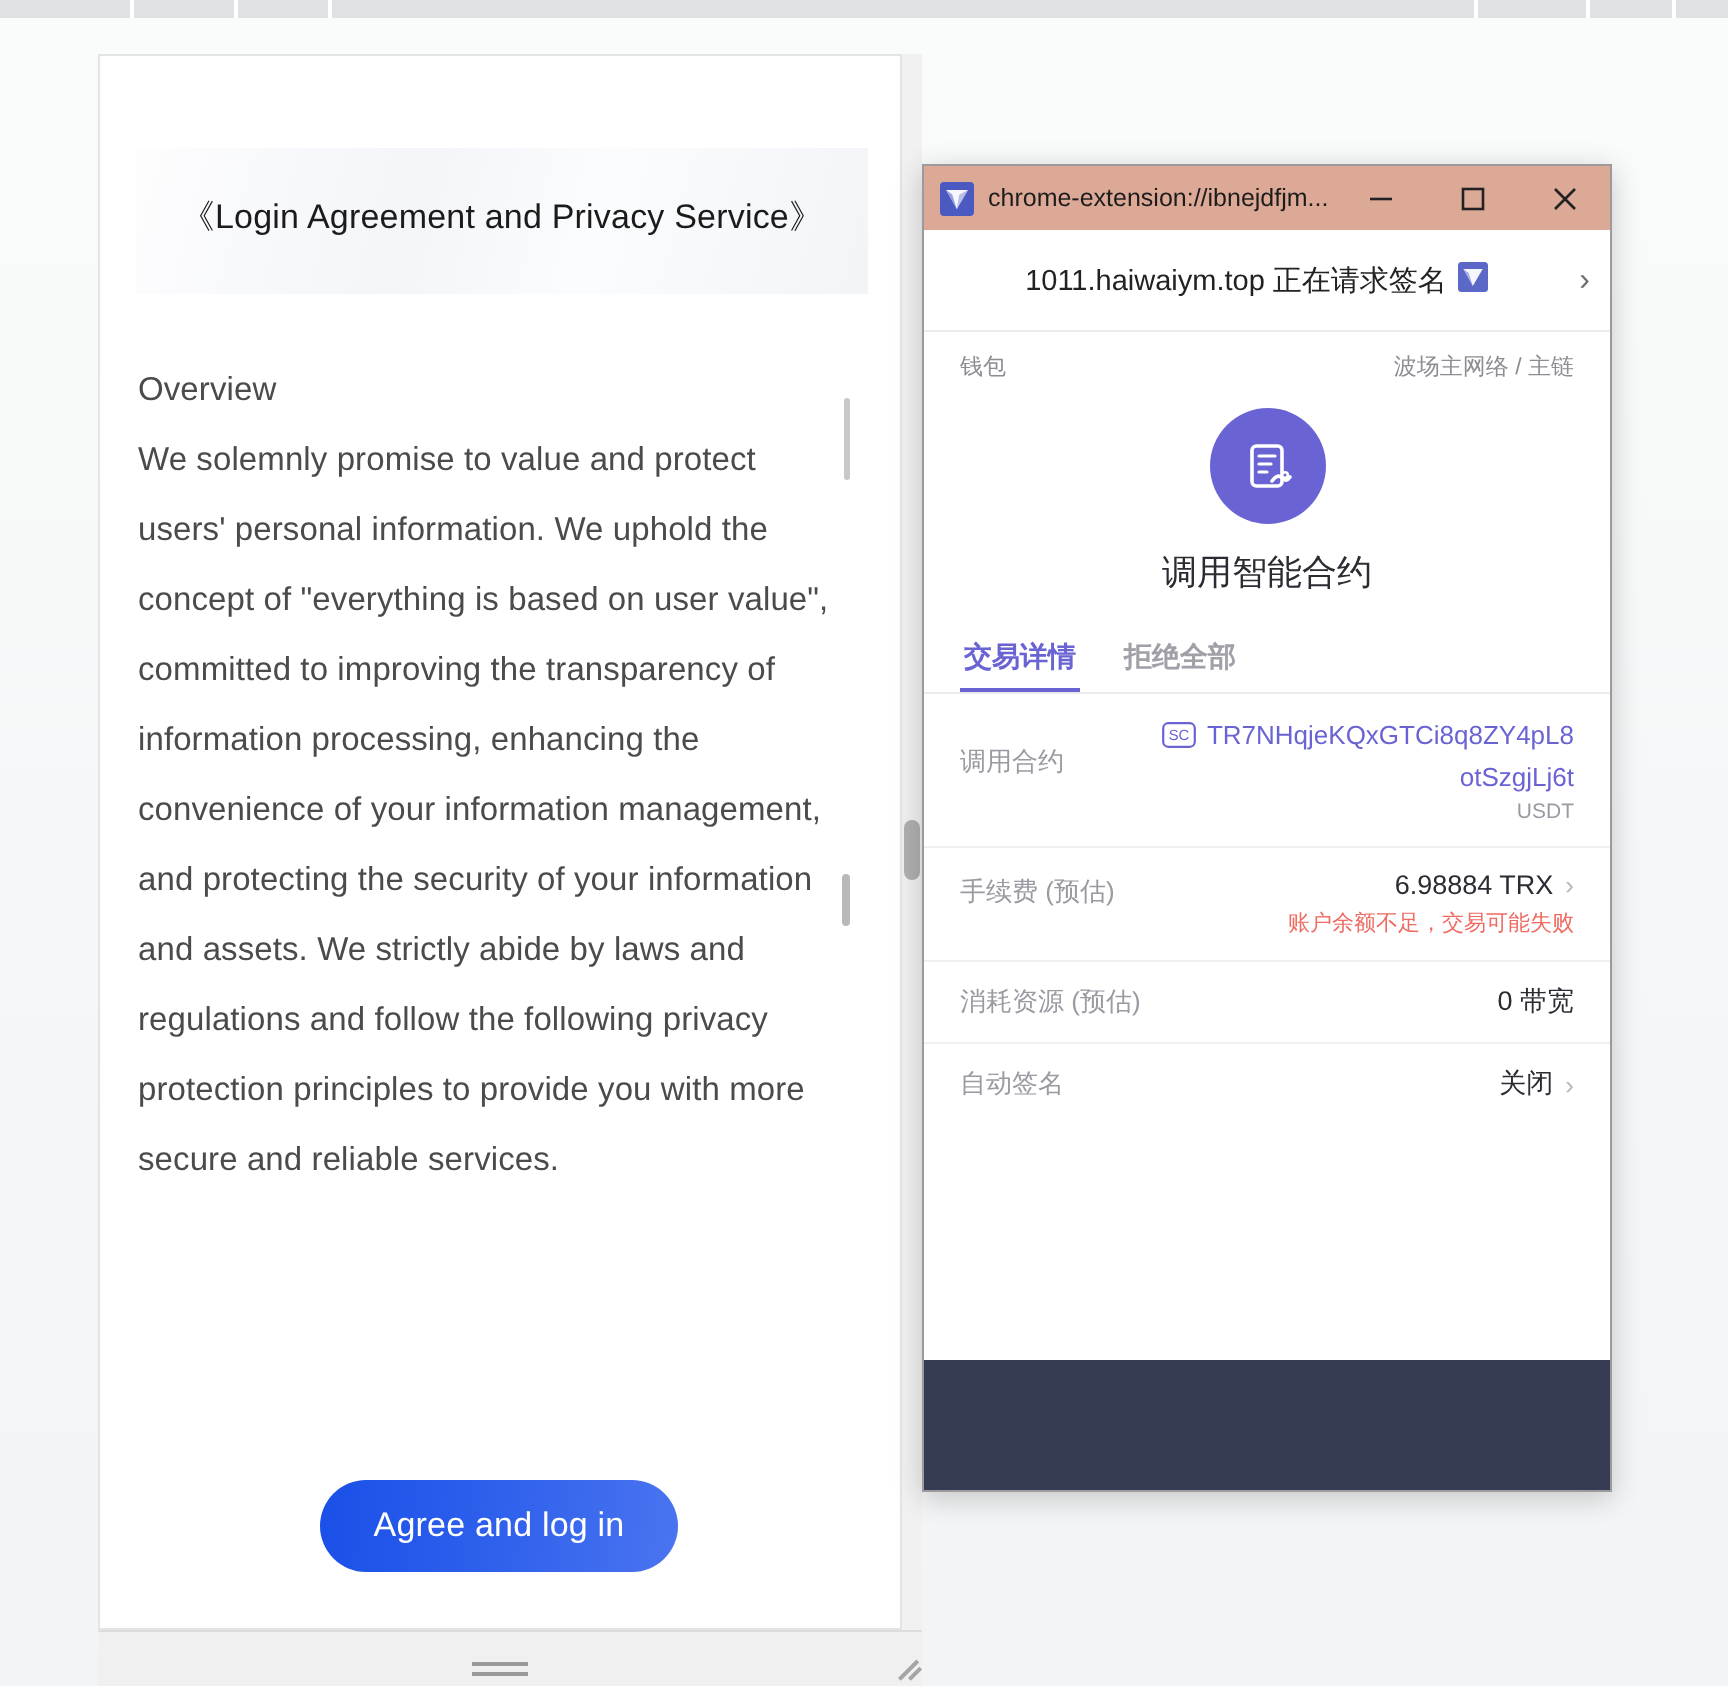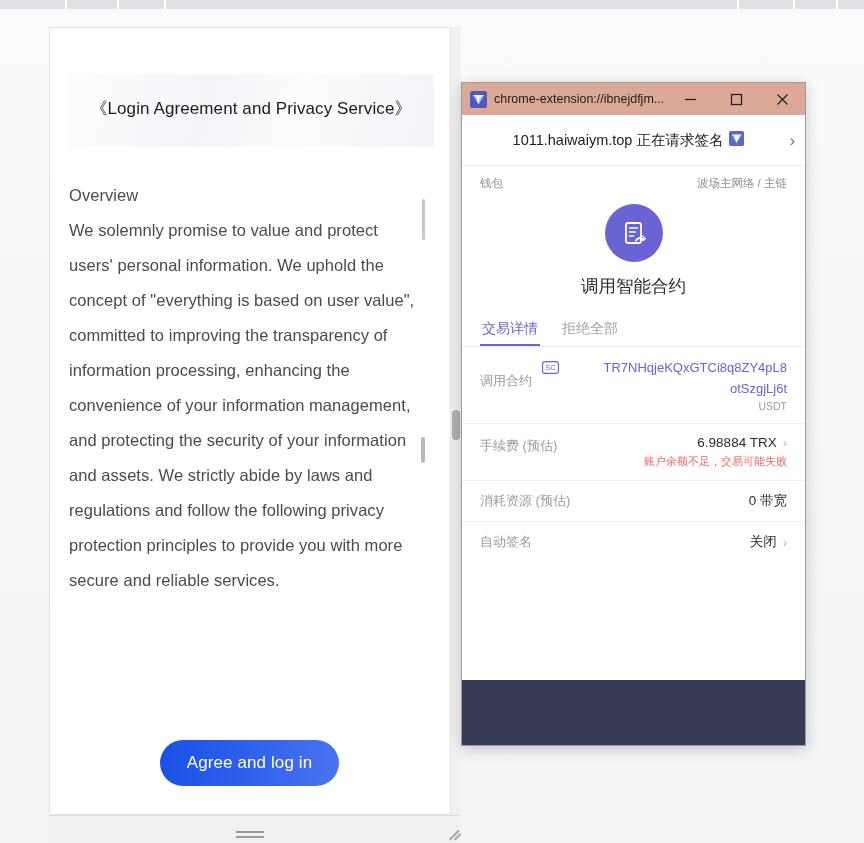--- a/index.html
+++ b/index.html
@@ -261,20 +261,21 @@
     gap: 20px;
     padding: 0 18px;
     border-bottom: 1px solid #ececec;
   }
   #tabs .tab {
     padding: 6px 2px 8px;
     font-size: 14px;
     color: #a0a0a8;
     cursor: pointer;
     position: relative;
+    font-weight: bold;
   }
   #tabs .tab.active {
     color: #6a63d4;
   }
   #tabs .tab.active::after {
     content: "";
     position: absolute;
     left: 0; right: 0; bottom: 0;
     height: 2px;
     background: #6a63d4;
@@ -301,21 +302,21 @@
     text-align: right;
     padding-left: 10px;
   }
   .addr-line {
     font-size: 13px;
     color: #6a63d4;
     line-height: 19px;
     word-break: break-all;
     display: flex;
     align-items: flex-start;
-    justify-content: space-between;
+    justify-content: flex-end;
     gap: 5px;
   }
   .sc-badge {
     flex: 0 0 auto;
     margin-top: 2px;
   }
   .addr-token {
     font-size: 10.5px;
     color: #9a9aa2;
     margin-top: 2px;

